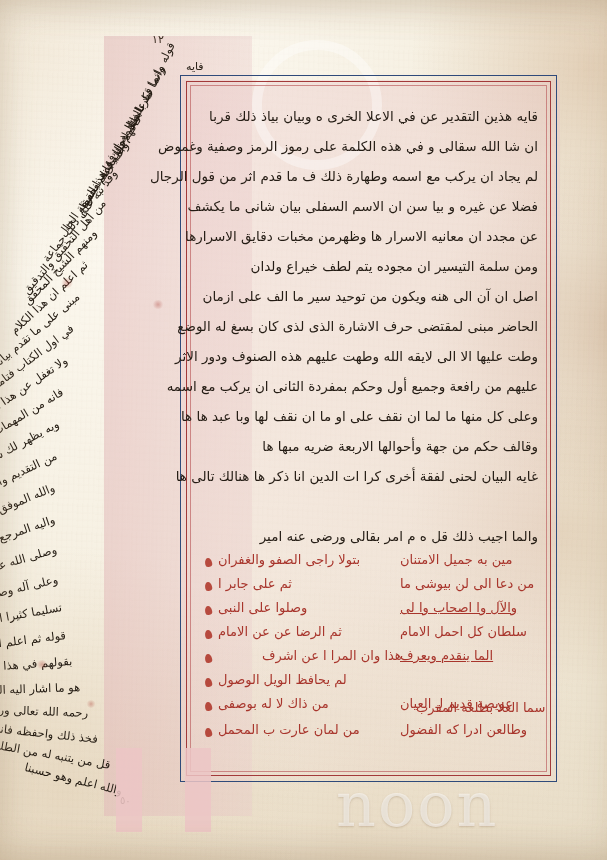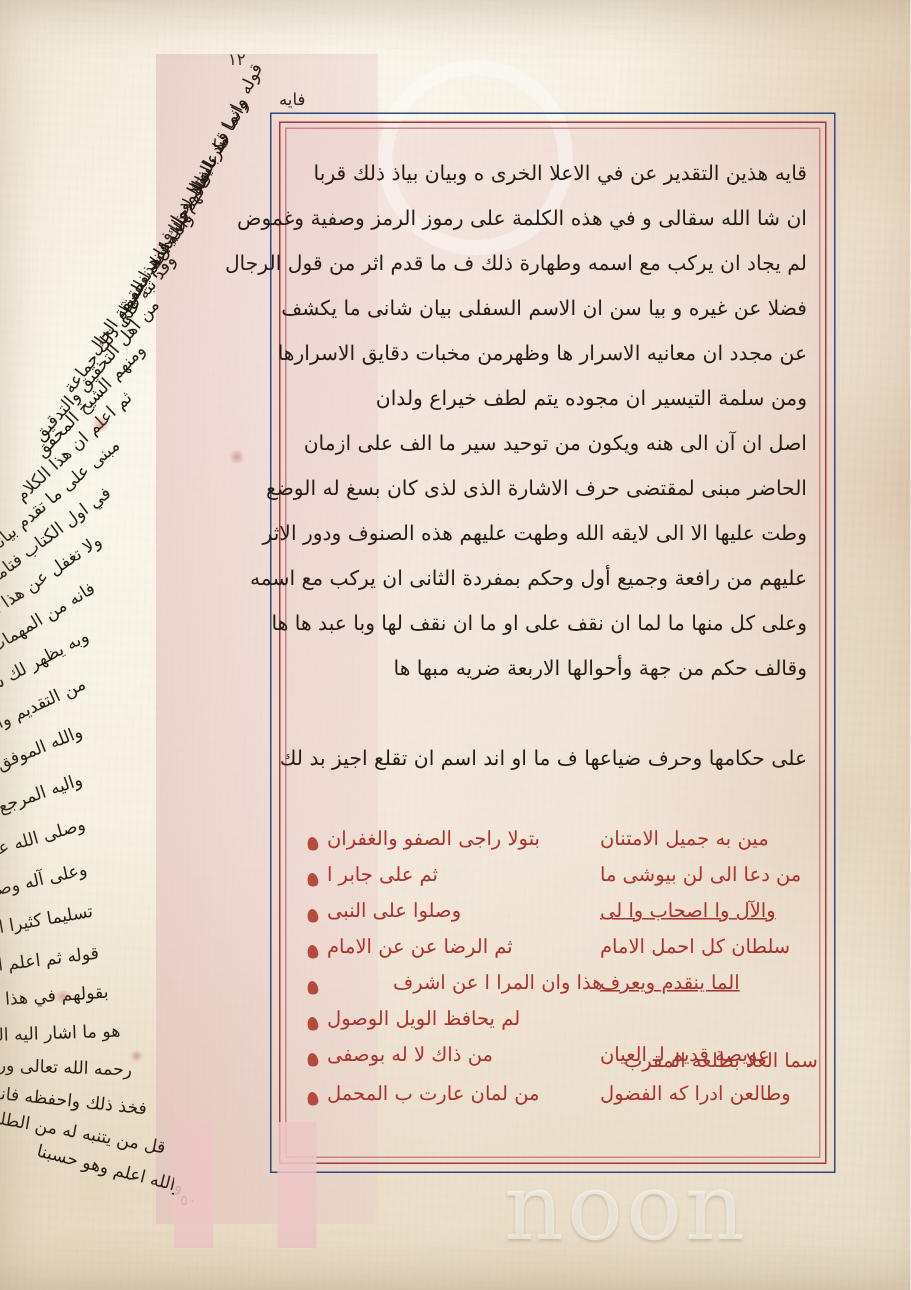--- a/index.html
+++ b/index.html
@@ -237,21 +237,22 @@
   <div class="script-line main-line" style="left:198px; top:200px; width:340px;">فضلا عن غيره و بيا سن ان الاسم السفلى بيان شانى ما يكشف</div>
   <div class="script-line main-line" style="left:198px; top:170px; width:340px;">لم يجاد ان يركب مع اسمه وطهارة ذلك ف ما قدم اثر من قول الرجال</div>
   <div class="script-line main-line" style="left:198px; top:230px; width:340px;">عن مجدد ان معانيه الاسرار ها وظهرمن مخبات دقايق الاسرارها</div>
   <div class="script-line main-line" style="left:198px; top:260px; width:340px;">ومن سلمة التيسير ان مجوده يتم لطف خيراع ولدان</div>
   <div class="script-line main-line" style="left:198px; top:290px; width:340px;">اصل ان آن الى هنه ويكون من توحيد سير ما الف على ازمان</div>
   <div class="script-line main-line" style="left:198px; top:320px; width:340px;">الحاضر مبنى لمقتضى حرف الاشارة الذى لذى كان بسغ له الوضع</div>
   <div class="script-line main-line" style="left:198px; top:350px; width:340px;">وطت عليها الا الى لايقه الله وطهت عليهم هذه الصنوف ودور الاثر</div>
   <div class="script-line main-line" style="left:198px; top:380px; width:340px;">عليهم من رافعة وجميع أول وحكم بمفردة الثانى ان يركب مع اسمه</div>
   <div class="script-line main-line" style="left:198px; top:410px; width:340px;">وعلى كل منها ما لما ان نقف على او ما ان نقف لها وبا عبد ها ها</div>
   <div class="script-line main-line" style="left:198px; top:440px; width:340px;">وقالف حكم من جهة وأحوالها الاربعة ضريه مبها ها</div>
-  <div class="script-line main-line" style="left:198px; top:500px; width:340px;">على حكامها وحرف ضياعها ف ما او اند اسم ان تقلع اجيز بد لك</div>
+  <div class="script-line main-line" style="left:198px; top:470px; width:340px;">غايه البيان لحنى لفقة أخرى كرا ات الدين انا ذكر ها هنالك تالى ها</div>
+  <div class="script-line main-line" style="left:198px; top:530px; width:340px;">والما اجيب ذلك قل ه م امر بقالى ورضى عنه امير</div>
 
   <div class="verse-dot" style="left:205px; top:558px;"></div>
   <div class="poem-line" style="left:218px; top:552px;">بتولا راجى الصفو والغفران</div>
   <div class="poem-line" style="left:400px; top:552px;">مين به جميل الامتنان</div>
 
   <div class="verse-dot" style="left:205px; top:582px;"></div>
   <div class="poem-line" style="left:218px; top:576px;">ثم على جابر ا</div>
   <div class="poem-line" style="left:400px; top:576px;">من دعا الى لن بيوشى ما</div>
 
   <div class="verse-dot" style="left:205px; top:606px;"></div>

